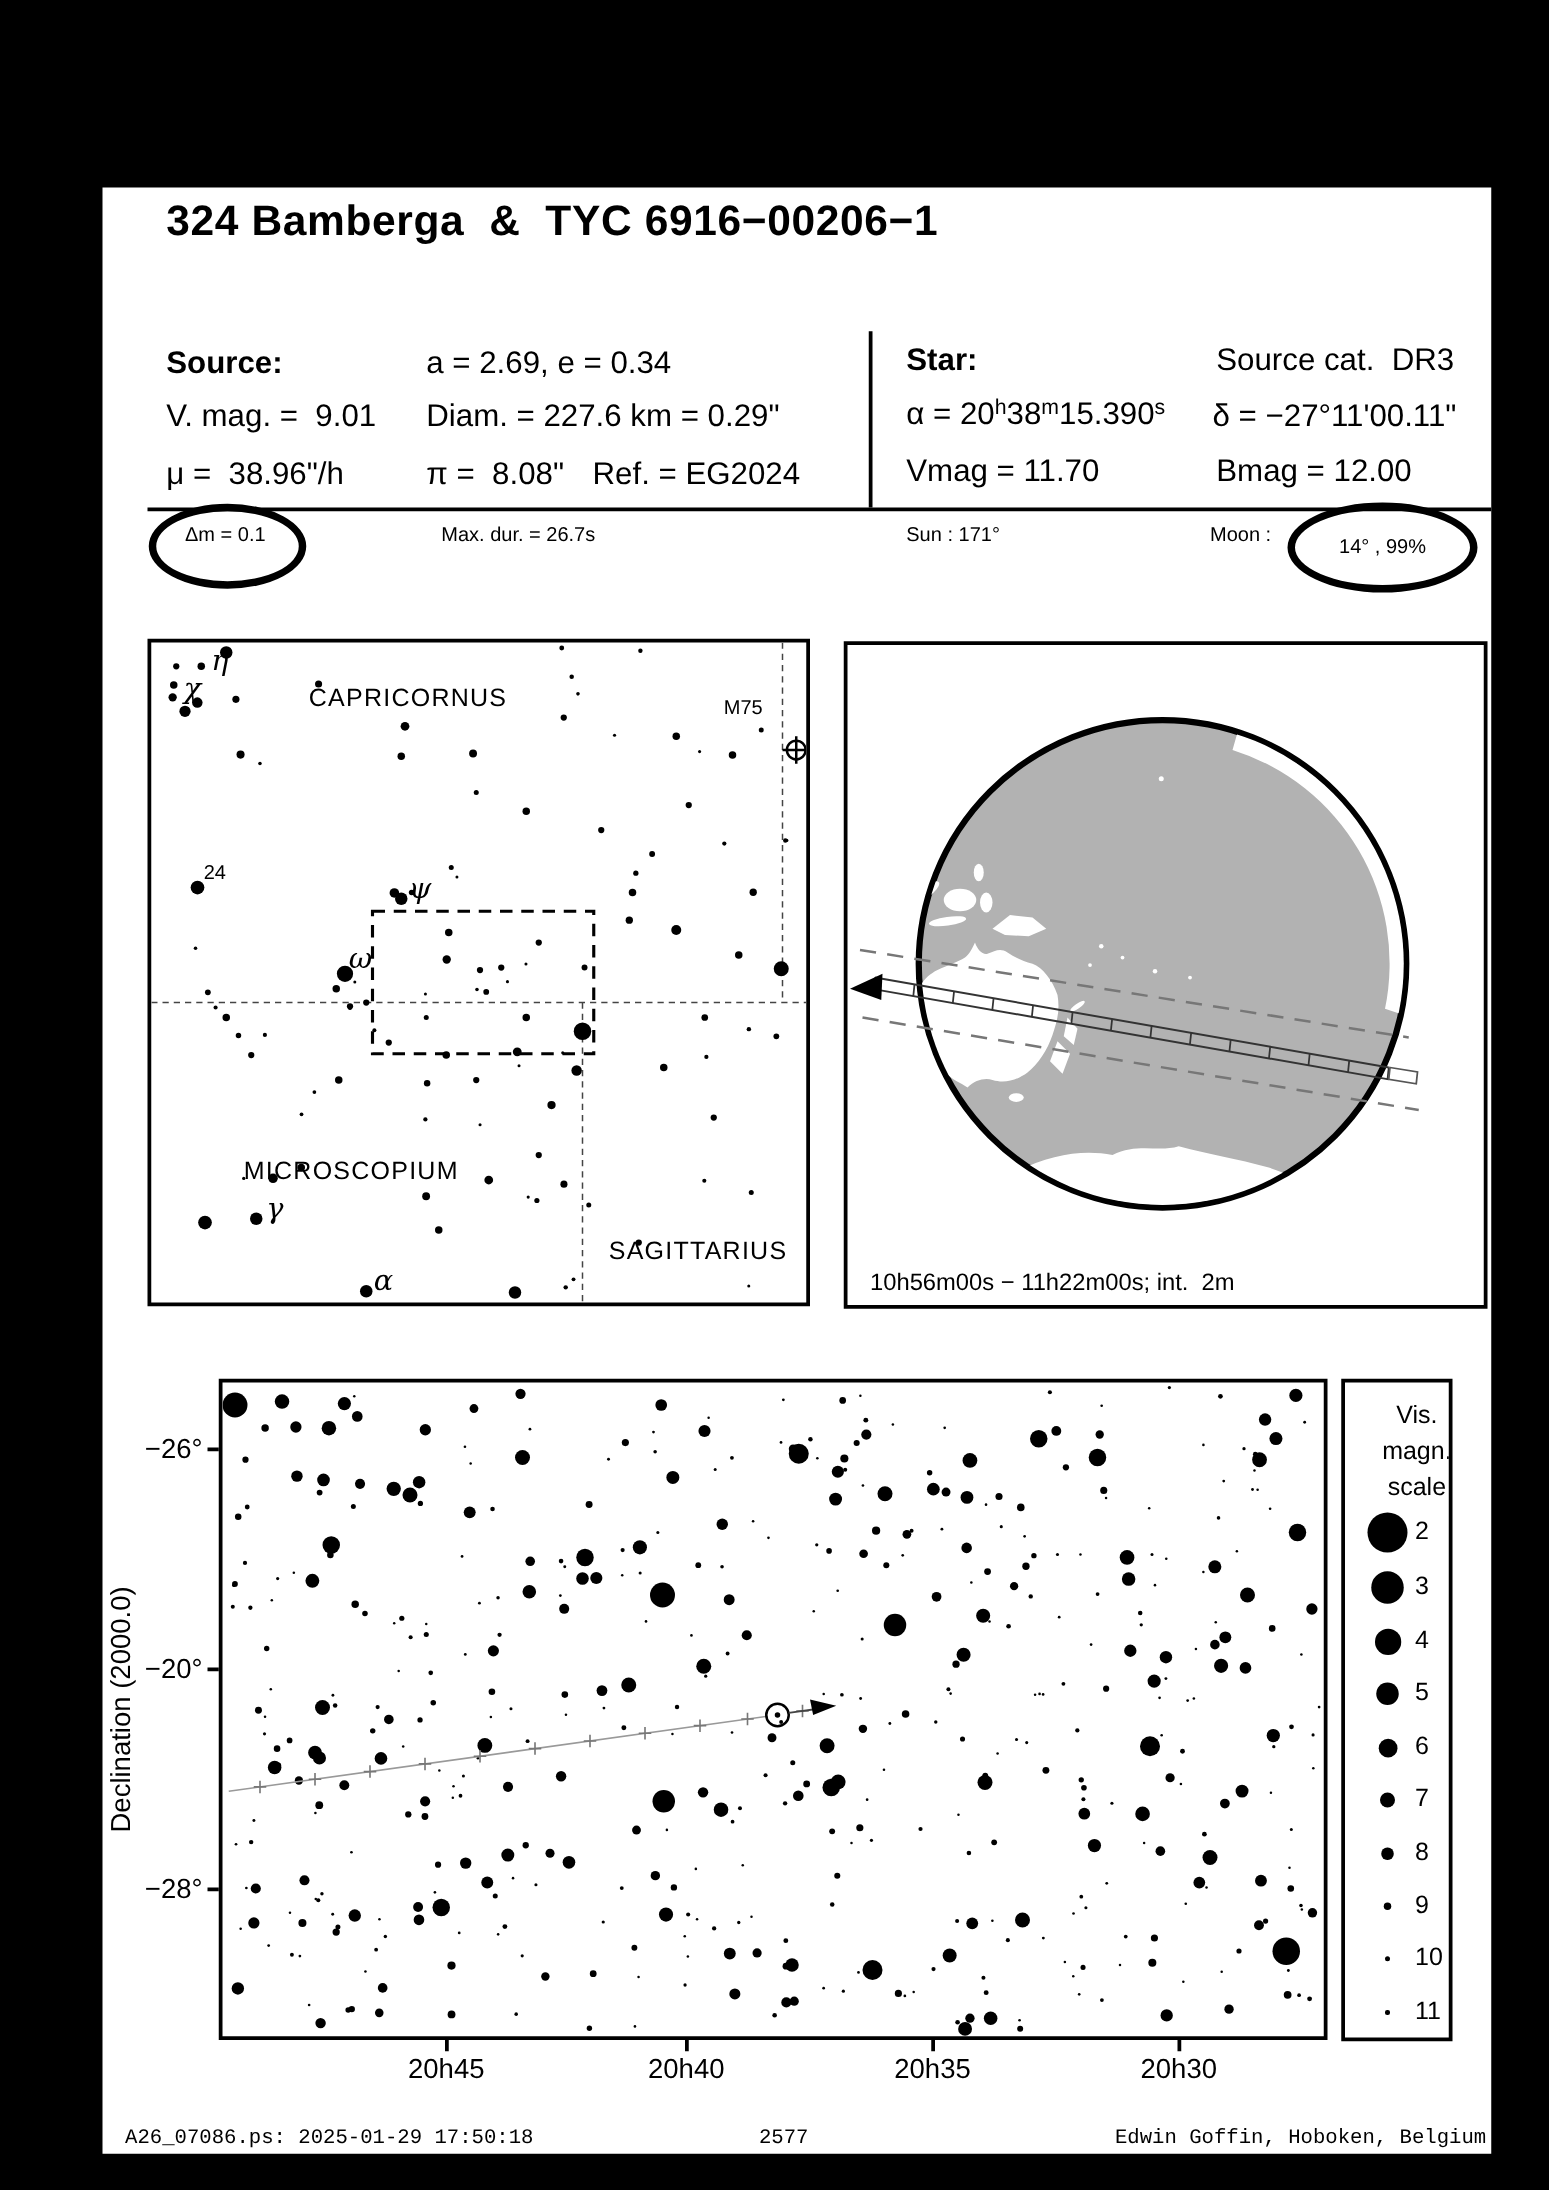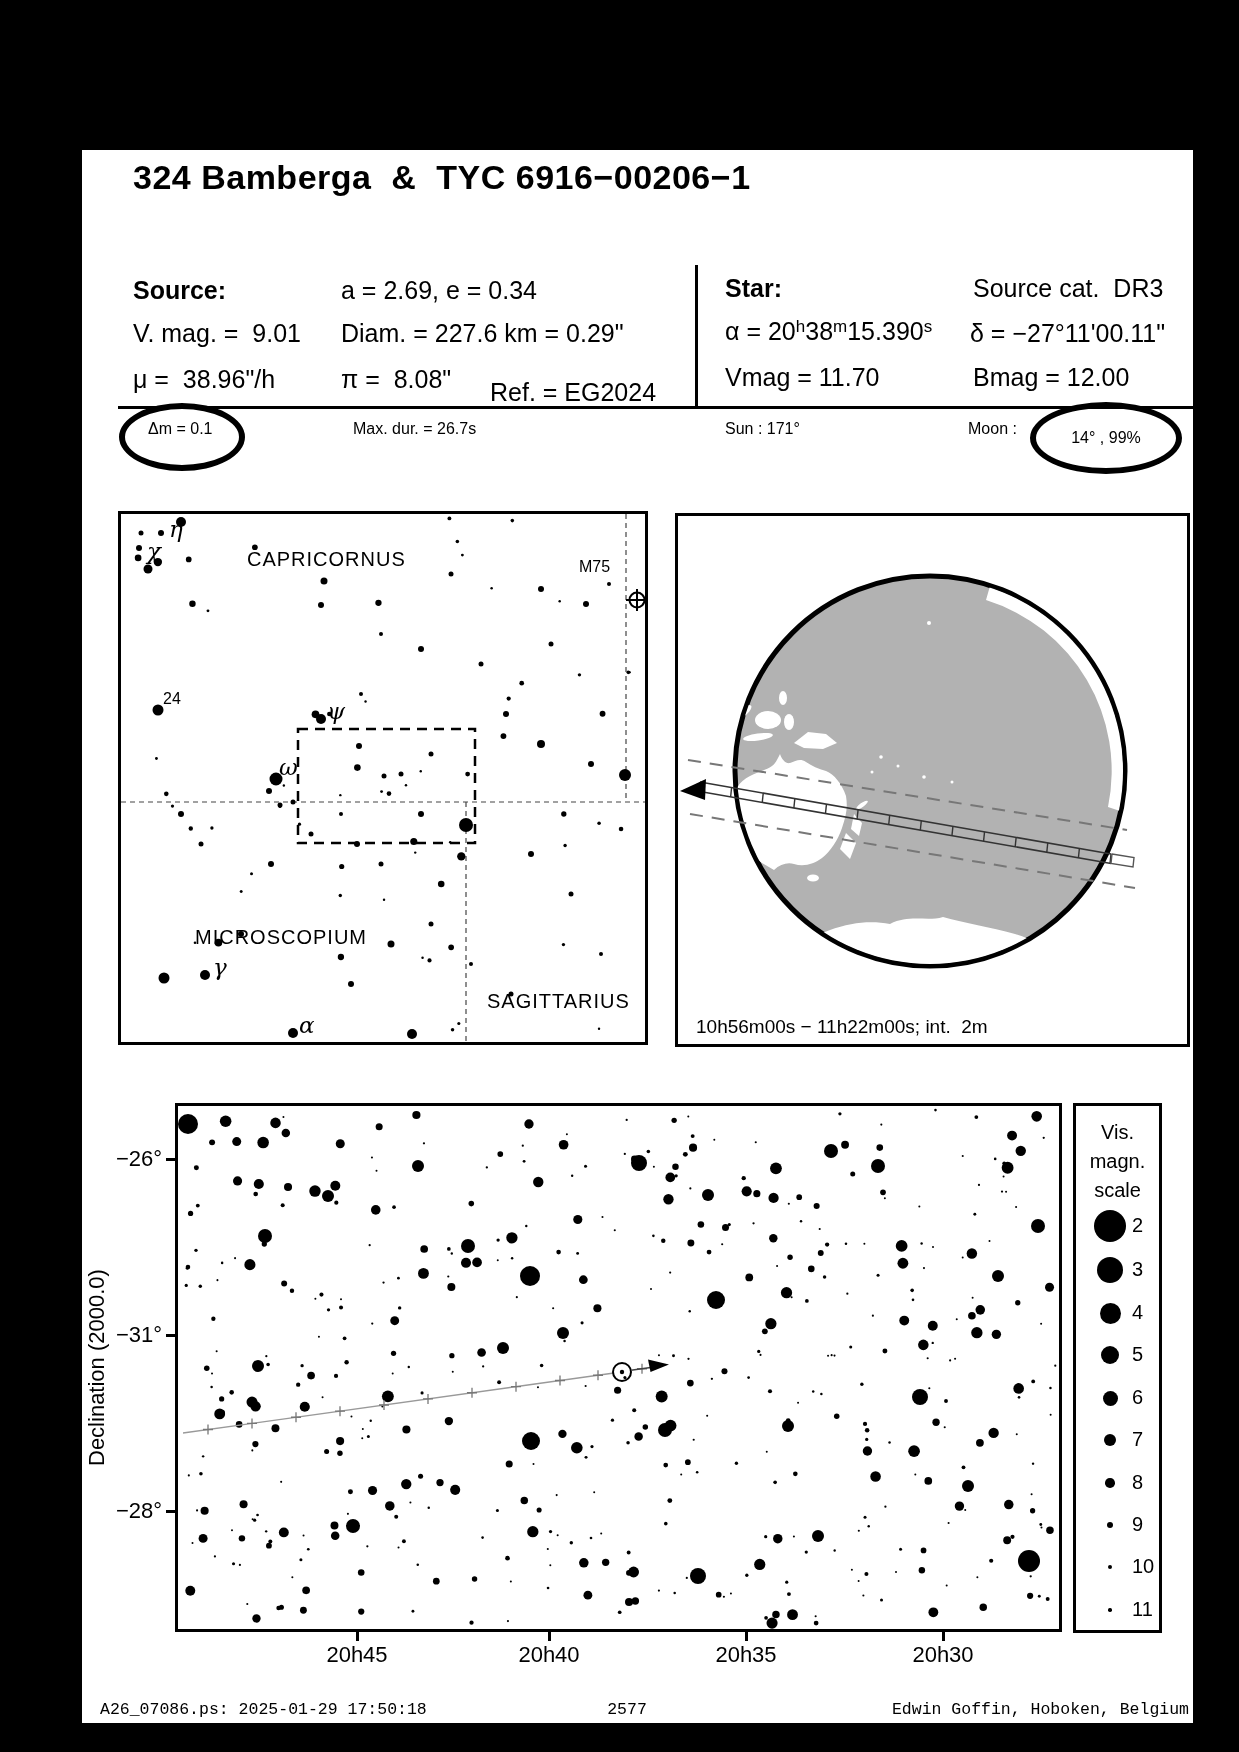--- a/index.html
+++ b/index.html
@@ -49,21 +49,21 @@
   <div class="abs info bold" style="left:643px;top:124px;" data-bind="info.star.label">Star:</div>
   <div class="abs info" style="left:891px;top:124px;" data-bind="info.star.source">Source cat.  DR3</div>
 
   <div class="abs info" style="left:51px;top:169px;" data-bind="info.planet.vmag">V. mag. =  9.01</div>
   <div class="abs info" style="left:259px;top:169px;" data-bind="info.planet.diam">Diam. = 227.6 km = 0.29"</div>
   <div class="abs info" style="left:643px;top:167px;"><span data-bind="info.star.ra.prefix">α = 20</span><span class="sup" data-bind="info.star.ra.h">h</span><span data-bind="info.star.ra.mm">38</span><span class="sup" data-bind="info.star.ra.m">m</span><span data-bind="info.star.ra.ss">15.390</span><span class="sup" data-bind="info.star.ra.s">s</span></div>
   <div class="abs info" style="left:888px;top:169px;" data-bind="info.star.dec">δ = −27°11'00.11"</div>
 
   <div class="abs info" style="left:51px;top:215px;" data-bind="info.planet.mu">μ =  38.96"/h</div>
   <div class="abs info" style="left:259px;top:215px;" data-bind="info.planet.pi">π =  8.08"</div>
-  <div class="abs info" style="left:408px;top:215px;margin-top:13px;" data-bind="info.planet.ref">Ref. = EG2024</div>
+  <div class="abs info" style="left:392px;top:215px;" data-bind="info.planet.ref">Ref. = EG2024</div>
   <div class="abs info" style="left:643px;top:213px;" data-bind="info.star.vmag">Vmag = 11.70</div>
   <div class="abs info" style="left:891px;top:213px;" data-bind="info.star.bmag">Bmag = 12.00</div>
 
   <div class="vrule" style="left:613px;top:115px;height:141px;"></div>
   <div class="hrule" style="left:36px;top:256px;width:1075px;"></div>
 
   <div class="abs dmrow" style="left:66px;top:270px;" data-bind="info.event.dm">Δm = 0.1</div>
   <div class="abs dmrow" style="left:271px;top:270px;" data-bind="info.event.maxdur">Max. dur. = 26.7s</div>
   <div class="abs dmrow" style="left:643px;top:270px;" data-bind="info.event.sun">Sun : 171°</div>
   <div class="abs dmrow" style="left:886px;top:270px;" data-bind="info.event.moon_label">Moon :</div>
@@ -780,34 +780,34 @@
       <polygon points="491,258.5 470,253.5 472.5,266" fill="#000"></polygon>
     </svg>
   </div>
 
   <div class="ytitle" style="left:2px;top:953px;height:529px;width:26px;" data-bind="star_chart.y_label">Declination (2000.0)</div>
 
   <div class="ytick" style="left:84px;top:1008px;"></div>
   <div class="ytick" style="left:84px;top:1184px;"></div>
   <div class="ytick" style="left:84px;top:1360px;"></div>
   <div class="abs tick-label" style="left:18px;top:996px;width:62px;text-align:right;" data-bind="star_chart.y_ticks.0">−26°</div>
-  <div class="abs tick-label" style="left:18px;top:1172px;width:62px;text-align:right;" data-bind="star_chart.y_ticks.1">−31°</div>
+  <div class="abs tick-label" style="left:18px;top:1172px;width:62px;text-align:right;" data-bind="star_chart.y_ticks.1">−20°</div>
   <div class="abs tick-label" style="left:18px;top:1348px;width:62px;text-align:right;" data-bind="star_chart.y_ticks.2">−28°</div>
 
   <div class="xtick" style="left:274px;top:1482px;"></div>
   <div class="xtick" style="left:466px;top:1482px;"></div>
   <div class="xtick" style="left:663px;top:1482px;"></div>
   <div class="xtick" style="left:860px;top:1482px;"></div>
   <div class="abs tick-label" style="left:235px;top:1492px;width:80px;text-align:center;" data-bind="star_chart.x_ticks.0">20h45</div>
   <div class="abs tick-label" style="left:427px;top:1492px;width:80px;text-align:center;" data-bind="star_chart.x_ticks.1">20h40</div>
   <div class="abs tick-label" style="left:624px;top:1492px;width:80px;text-align:center;" data-bind="star_chart.x_ticks.2">20h35</div>
   <div class="abs tick-label" style="left:821px;top:1492px;width:80px;text-align:center;" data-bind="star_chart.x_ticks.3">20h30</div>
 
   <div class="plot" style="left:991px;top:953px;width:89px;height:530px;">
-    <div class="abs legend-title" style="left:0;top:12px;width:83px;">
+    <div class="abs legend-title" style="left:0;top:12px;width:83px;padding-left:16px;">
       <div data-bind="legend.title_lines.0">Vis.</div>
       <div data-bind="legend.title_lines.1">magn.</div>
       <div data-bind="legend.title_lines.2">scale</div>
     </div>
     <div id="legend-rows">
           <div class="legend-dot" style="left: 18px; top: 104px; width: 32px; height: 32px;"></div>
           <span class="abs legend-num" style="left: 56px; top: 108px;">2</span>
           <div class="legend-dot" style="left: 21px; top: 151px; width: 26px; height: 26px;"></div>
           <span class="abs legend-num" style="left: 56px; top: 152px;">3</span>
           <div class="legend-dot" style="left: 23.5px; top: 196.5px; width: 21px; height: 21px;"></div>

